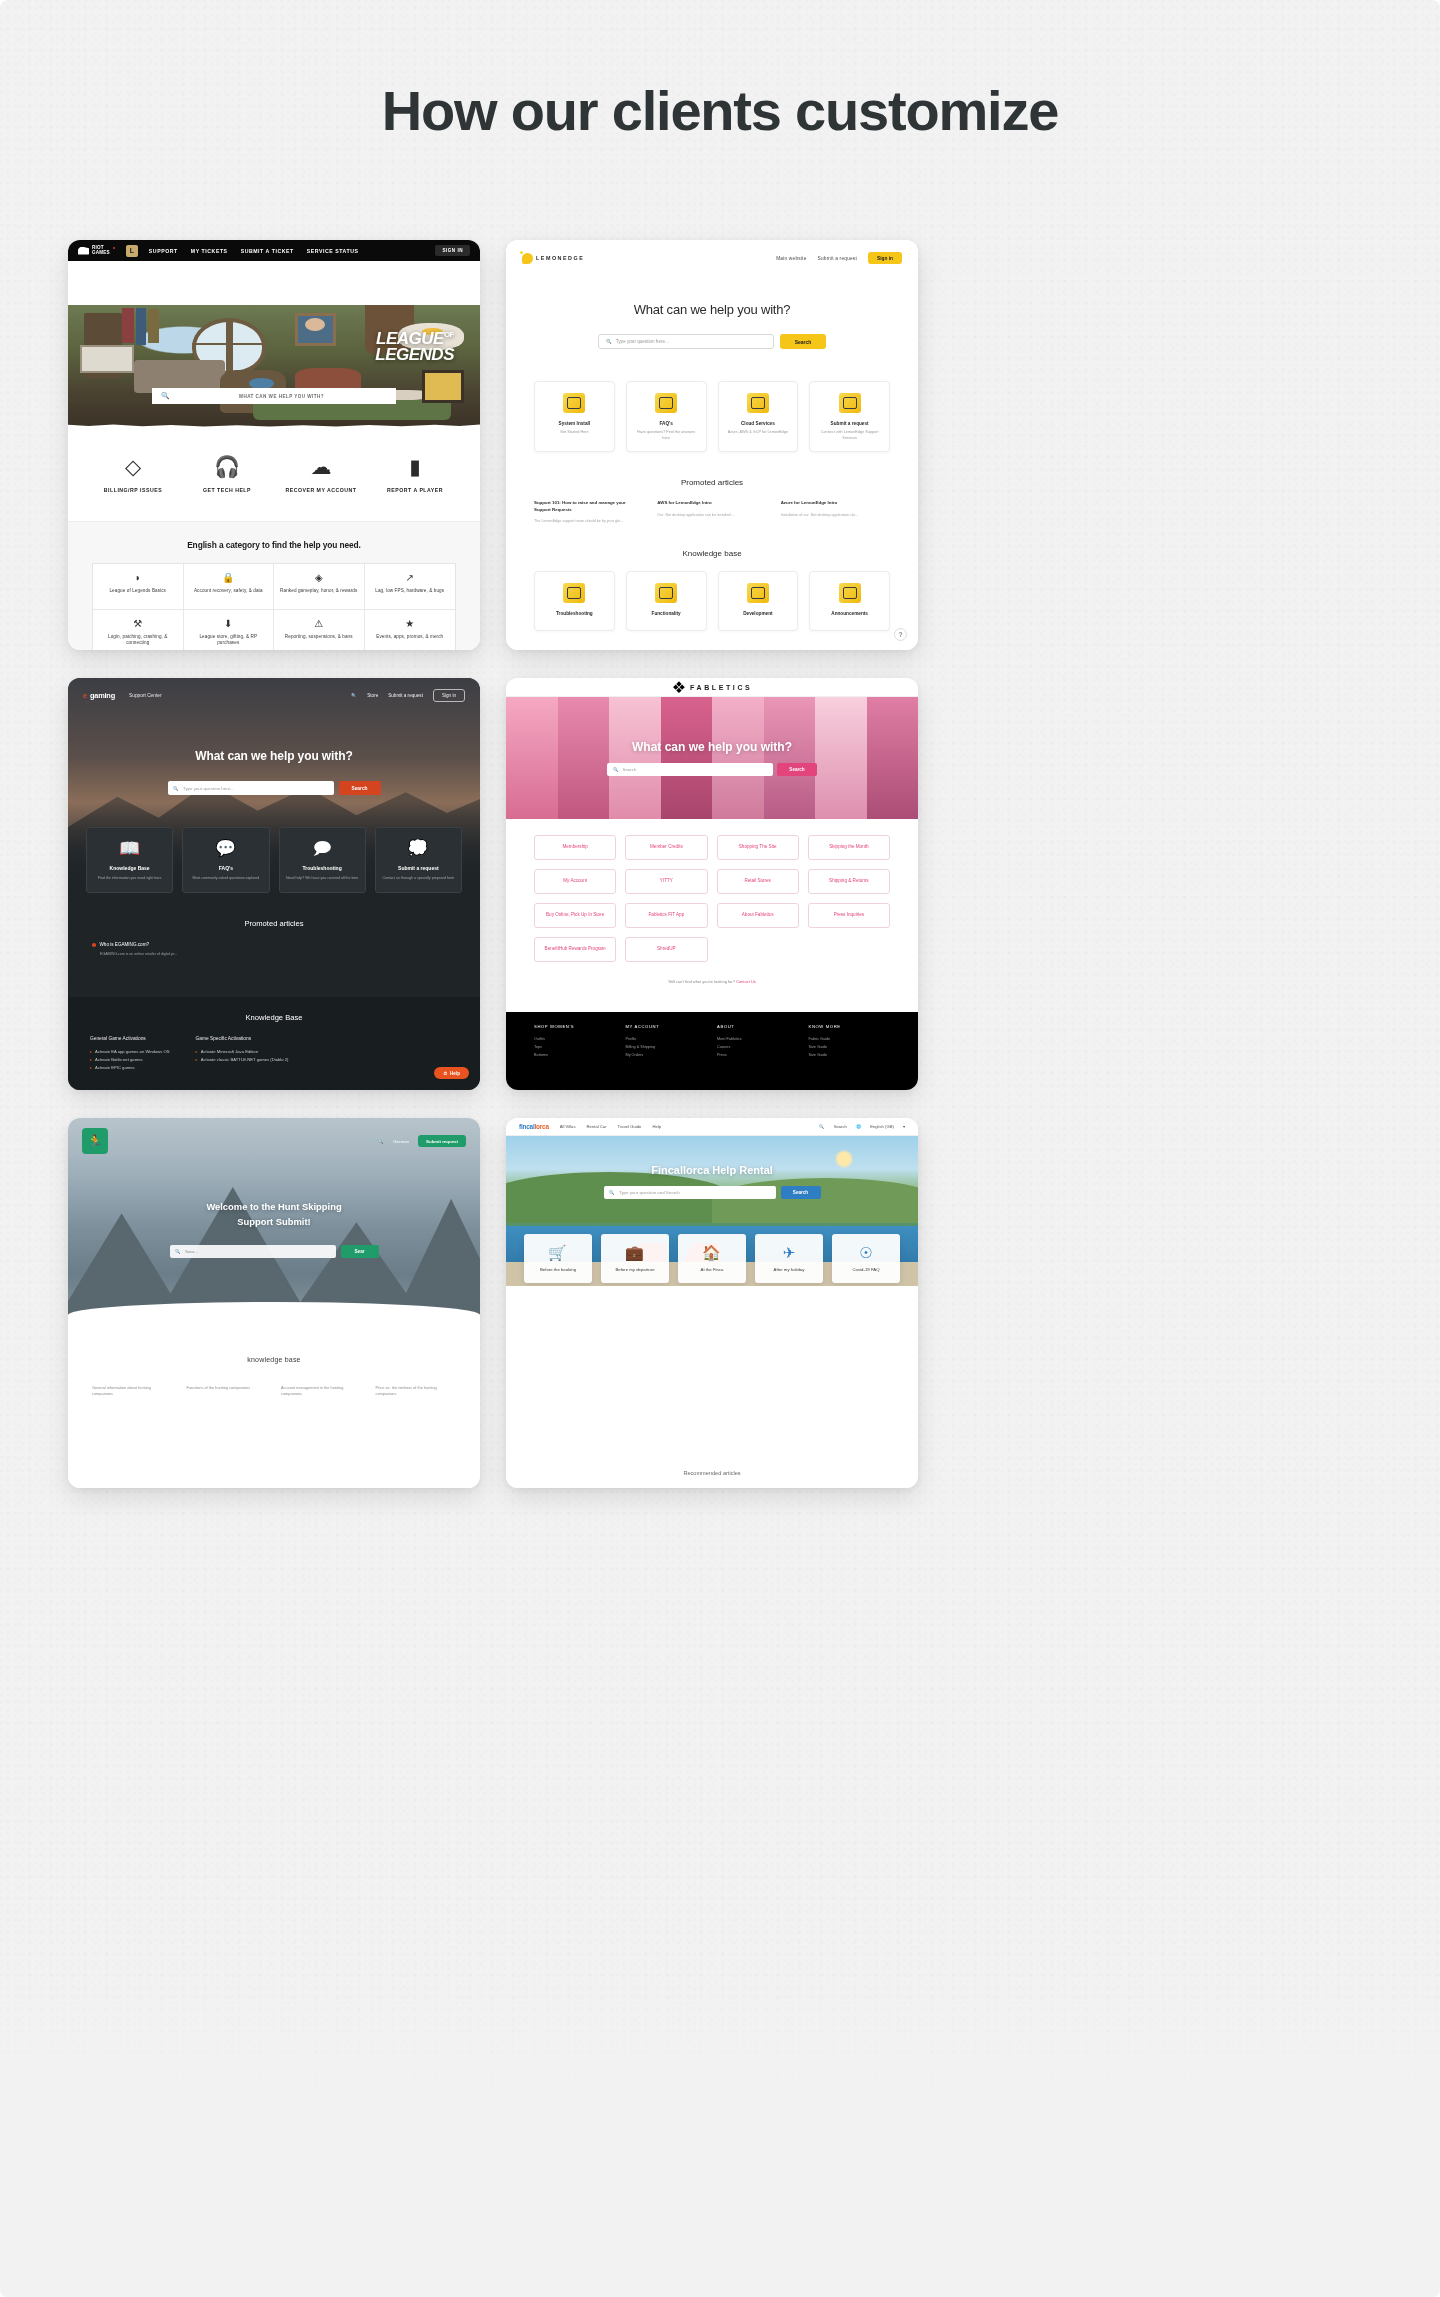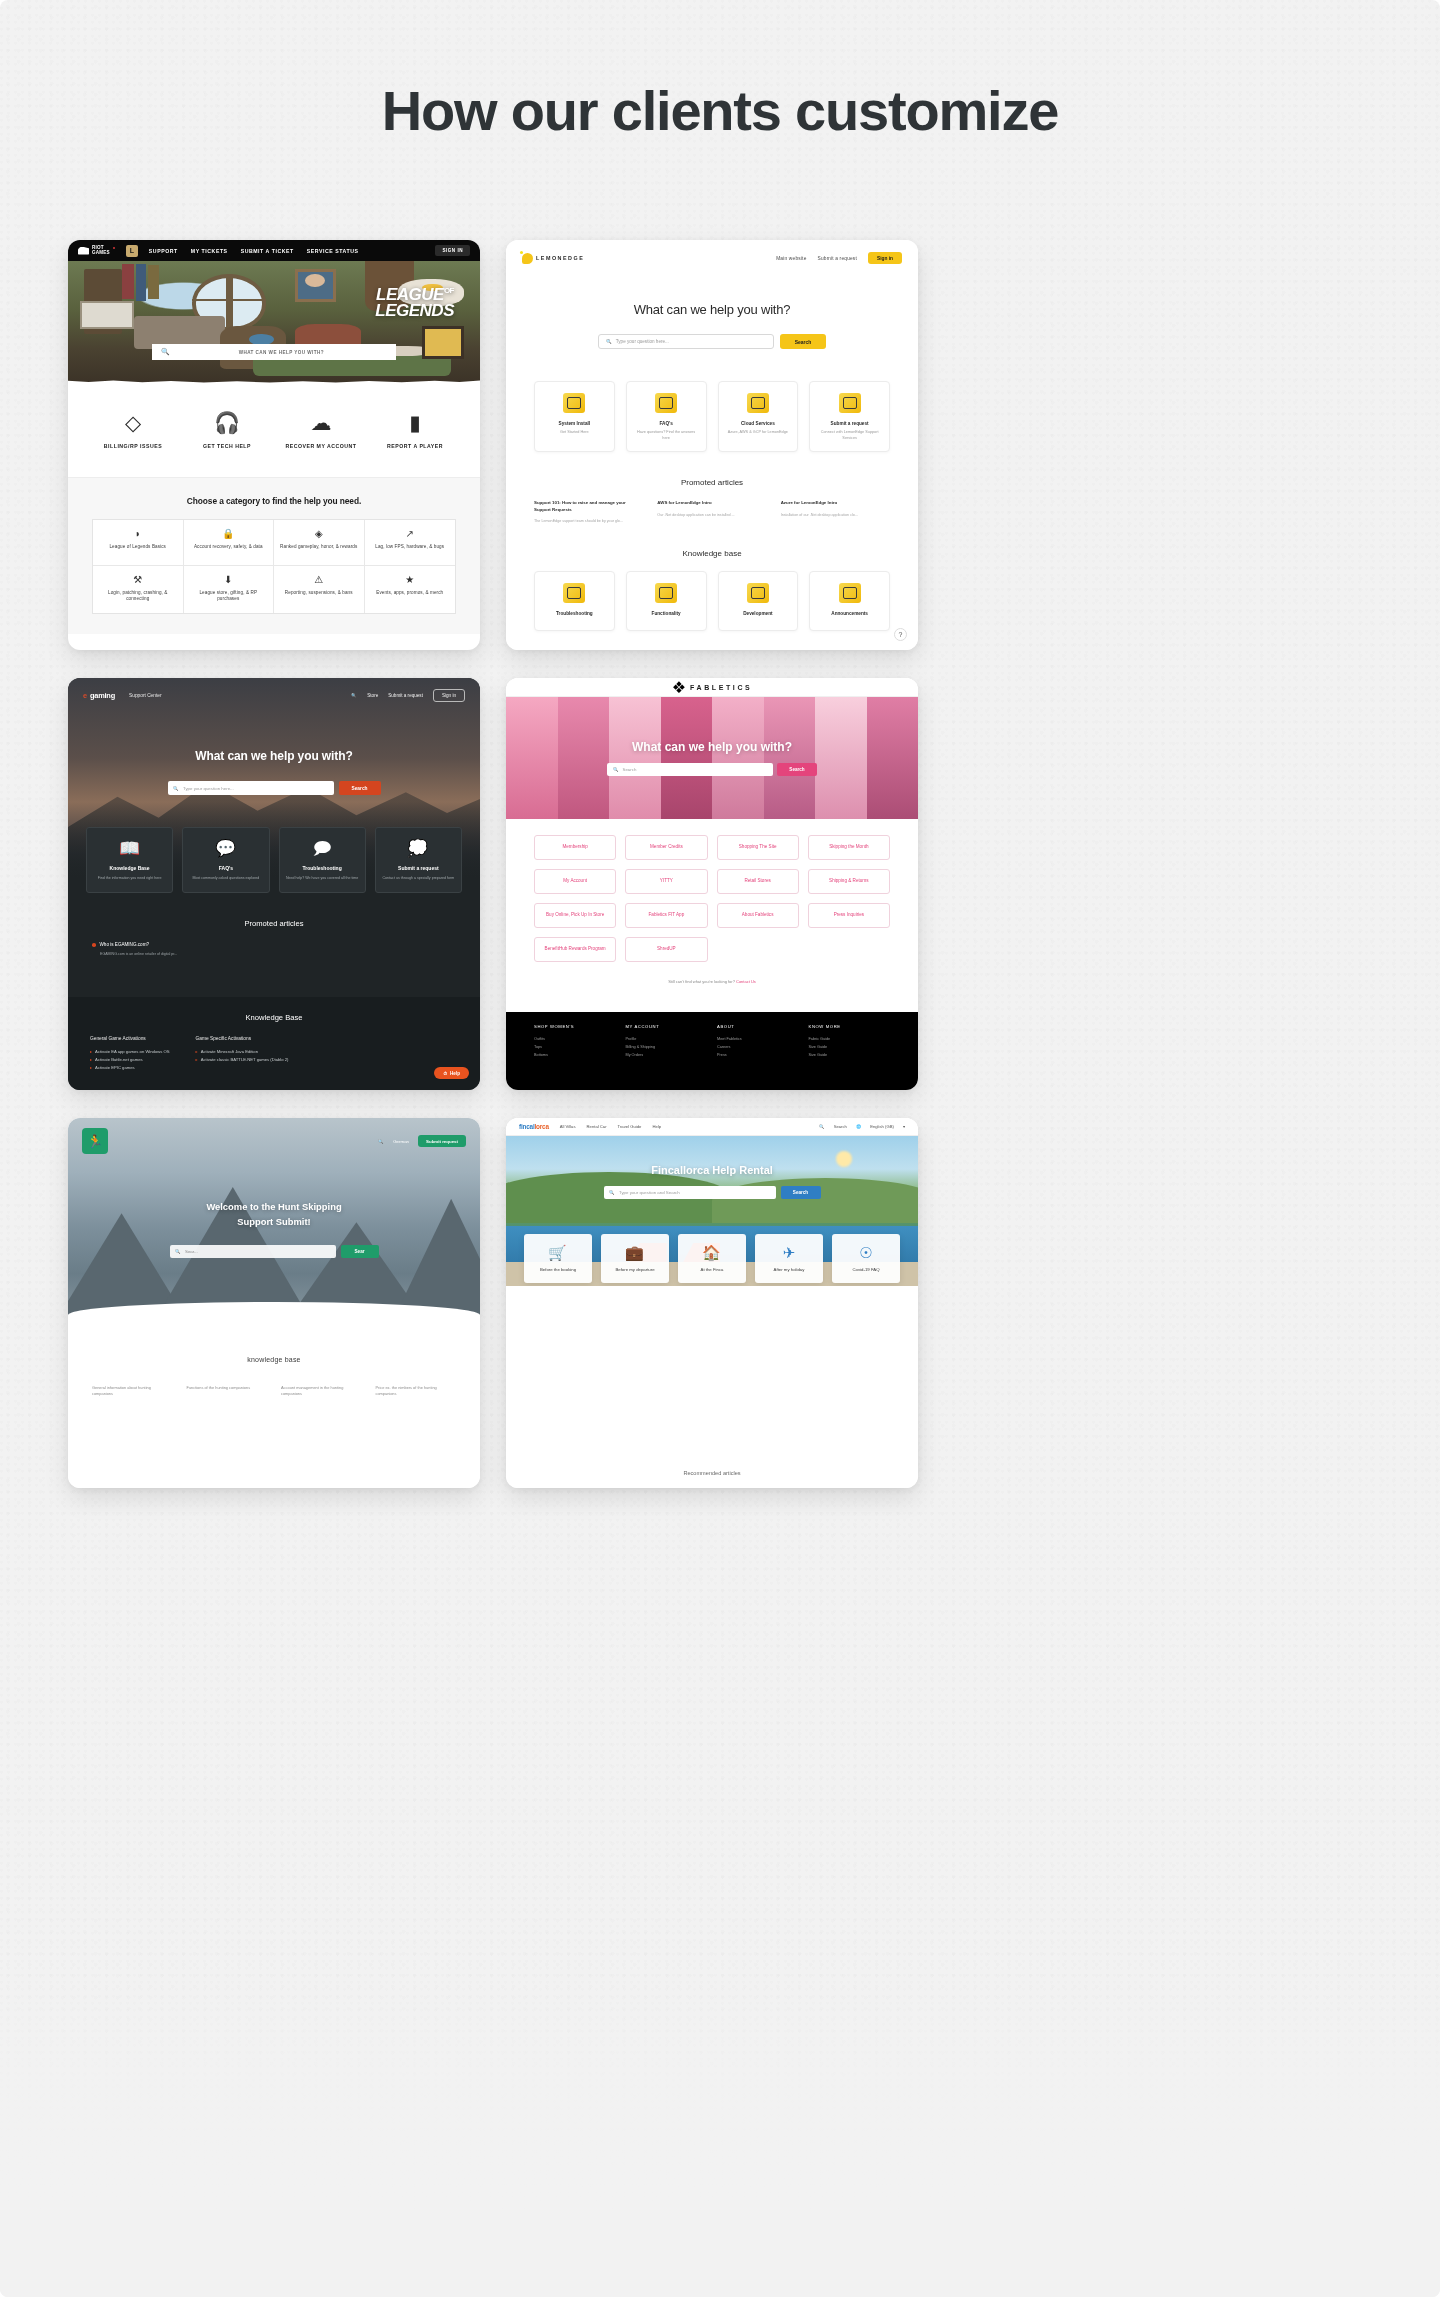--- a/index.html
+++ b/index.html
@@ -61,20 +61,21 @@
   .riot-links span{color:#fff;font-size:5.2px;font-weight:700;letter-spacing:.55px}
   .riot-signin{
     margin-left:auto;background:#2b2b2b;color:#fff;font-size:4.6px;font-weight:700;
     letter-spacing:.5px;padding:3px 7px;border-radius:2px;
   }
   .riot-hero{
     height:125px;position:relative;overflow:hidden;
     background:
       radial-gradient(ellipse at 28% 28%, #bcd8e8 0 10%, transparent 11%),
       linear-gradient(180deg,#6d7a52 0%,#59603d 40%,#4a4231 70%,#3a3126 100%);
+    margin-top: 44px;
   }
   .riot-hero .bg-shapes i{position:absolute;display:block}
   .rs1{left:4%;top:6%;width:9%;height:52%;background:#5c4b36;border-radius:2px}
   .rs2{left:13%;top:2%;width:3%;height:28%;background:#8a4040}
   .rs3{left:16.5%;top:2%;width:2.5%;height:30%;background:#3f5b7a}
   .rs4{left:19.5%;top:3%;width:2.5%;height:27%;background:#7a6a3f}
   .rs5{left:30%;top:10%;width:18%;height:46%;background:#dcebf2;border-radius:50% 50% 46% 46%;border:4px solid #6e5c42}
   .rs6{left:38.4%;top:10%;width:1.6%;height:46%;background:#6e5c42}
   .rs7{left:30%;top:30%;width:18%;height:2.2%;background:#6e5c42}
   .rs8{left:55%;top:6%;width:10%;height:27%;background:#4d6c86;border:3px solid #8a6f4e}
@@ -421,21 +422,21 @@
             <div class="glyph">☁</div>
             <div class="lbl">RECOVER MY ACCOUNT</div>
           </div>
           <div class="riot-icon">
             <div class="glyph">▮</div>
             <div class="lbl">REPORT A PLAYER</div>
           </div>
         </div>
 
         <div class="riot-cat">
-          <h4>Choose a category to find the help you need.</h4>
+          <h4>English a category to find the help you need.</h4>
           <div class="riot-cat-grid">
             <div class="riot-cat-cell">
               <div class="g">◗</div>
               <div class="t">League of Legends Basics</div>
             </div>
             <div class="riot-cat-cell">
               <div class="g">🔒</div>
               <div class="t">Account recovery, safety, &amp; data</div>
             </div>
             <div class="riot-cat-cell">

